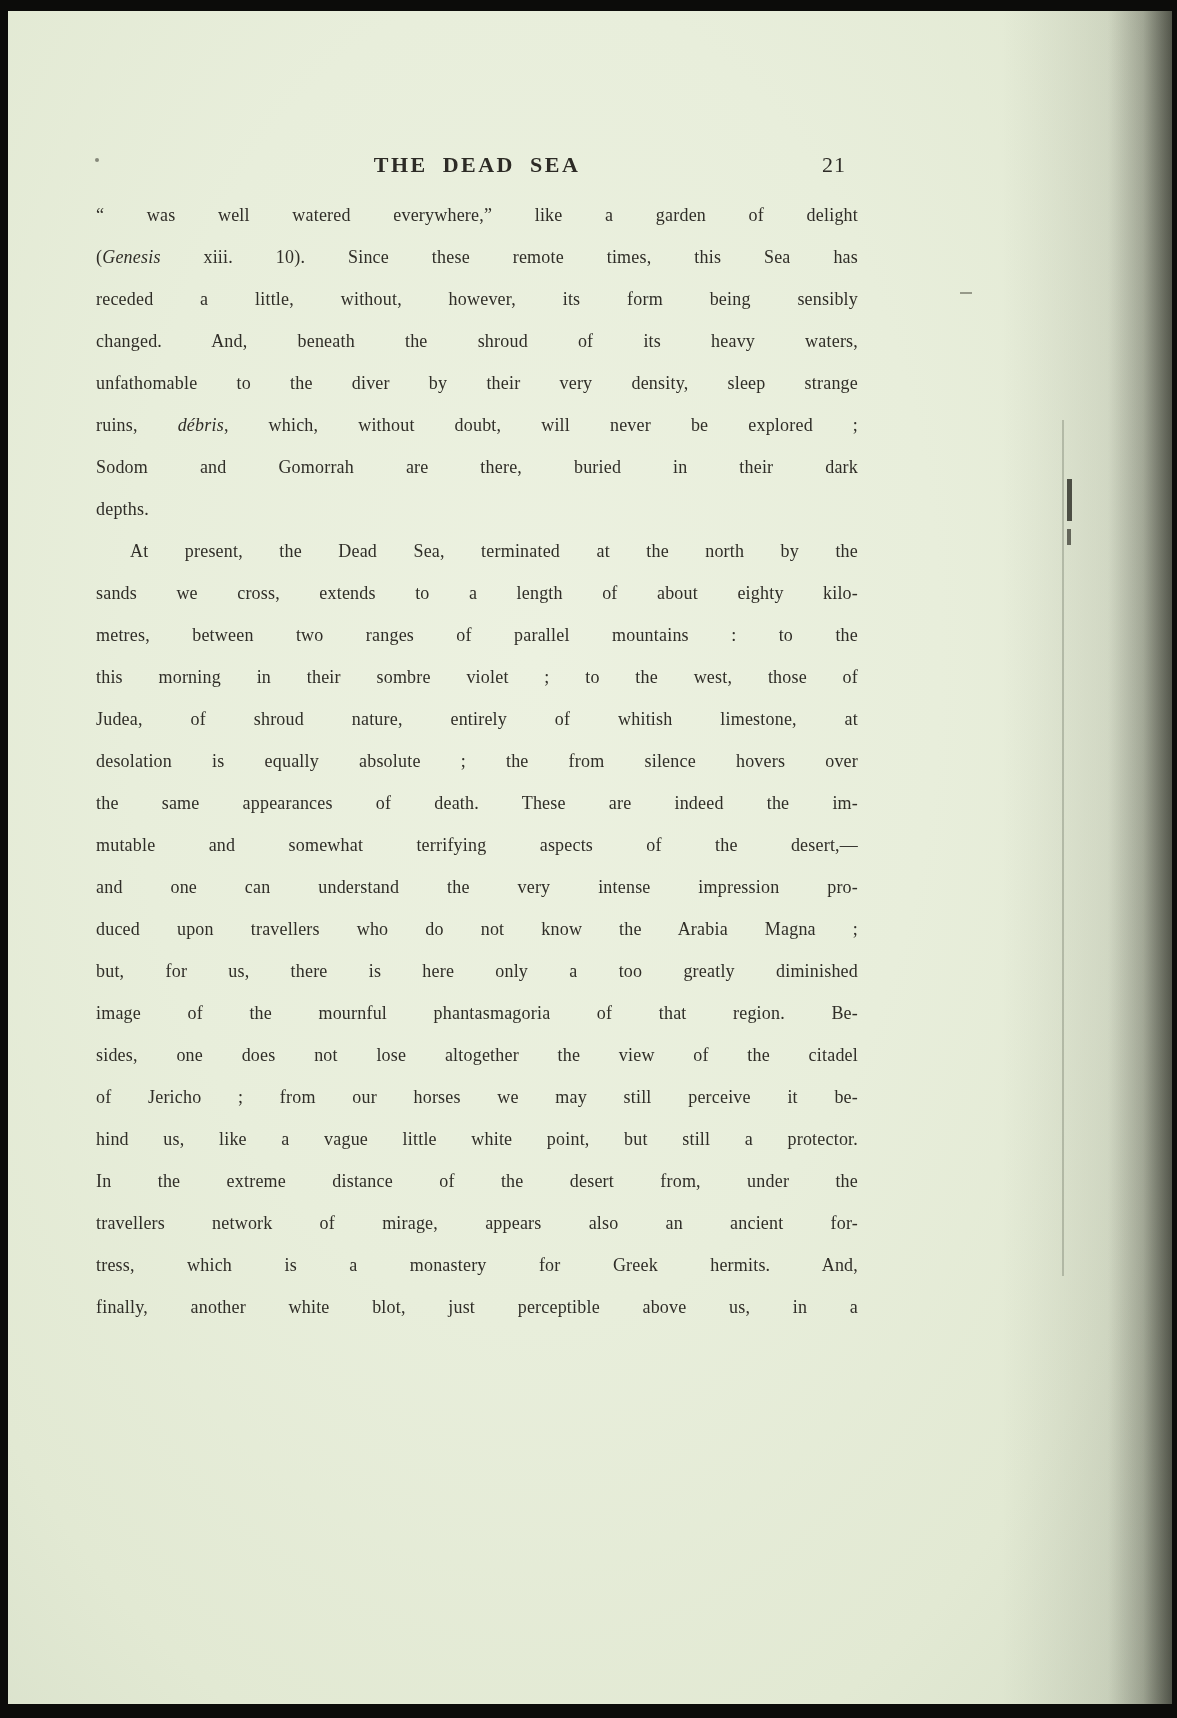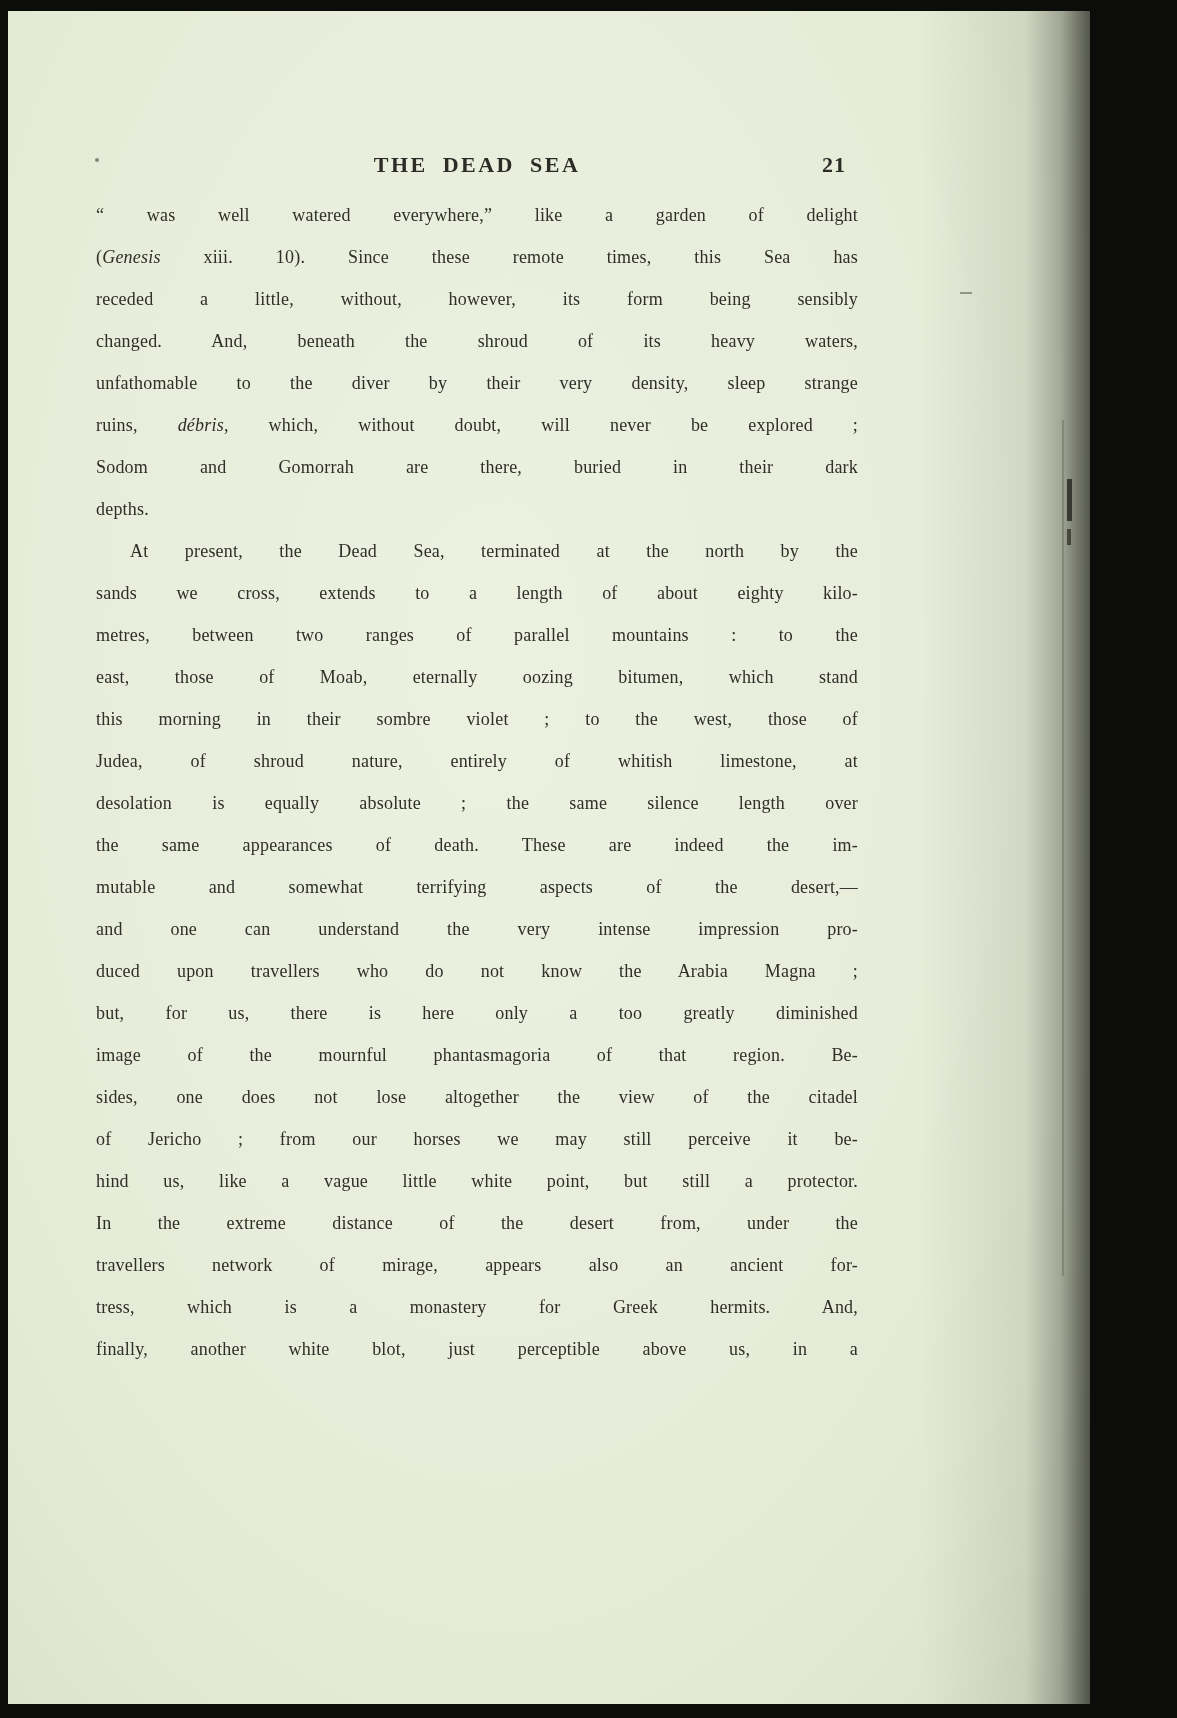--- a/index.html
+++ b/index.html
@@ -11,21 +11,21 @@
     width: 1177px;
     height: 1718px;
     background: #0c0c0a;
     overflow: hidden;
   }
 
   .page {
     position: absolute;
     left: 8px;
     top: 11px;
-    width: 1082px;
+    width: 1164px;
     height: 1693px;
     background:
       radial-gradient(ellipse at 45% 38%, #ecf1e0 0%, #e8eedb 45%, #e2e9d3 78%, #d8e0ca 100%);
   }
 
   
   .shadow-wide {
     position: absolute;
     top: 0; right: 0;
     width: 170px; height: 100%;
@@ -52,21 +52,21 @@
   .title {
     font-weight: bold;
     font-size: 22px;
     letter-spacing: 2.5px;
     word-spacing: 7px;
   }
   .pagenum {
     position: absolute;
     right: 12px;
     top: 0;
-    font-weight: bold;
+    font-weight: normal;
     font-size: 22px;
     letter-spacing: 1px;
   }
 
   .text-block {
     position: absolute;
     left: 88px;
     top: 183px;
     width: 762px;
     font-size: 18px;
@@ -132,24 +132,23 @@
           <div class="line"><span>changed.  And, beneath the shroud of its heavy waters,</span></div>
           <div class="line"><span>unfathomable to the diver by their very density, sleep strange</span></div>
           <div class="line"><span>ruins, </span><span class="it">débris</span><span>, which, without doubt, will never be explored ;</span></div>
           <div class="line"><span>Sodom and Gomorrah are there, buried in their dark</span></div>
           <div class="line no-just"><span>depths.</span></div>
         </div>
         <div class="para">
           <div class="line ind"><span>At present, the Dead Sea, terminated at the north by the</span></div>
           <div class="line"><span>sands we cross, extends to a length of about eighty kilo-</span></div>
           <div class="line"><span>metres, between two ranges of parallel mountains : to the</span></div>
-          <div class="line"><span>east, those of Moab, eternally oozing bitumen, which stand</span></div>
           <div class="line"><span>this morning in their sombre violet ; to the west, those of</span></div>
           <div class="line"><span>Judea, of shroud nature, entirely of whitish limestone, at</span></div>
-          <div class="line"><span>desolation is equally absolute ; the same silence length over</span></div>
+          <div class="line"><span>desolation is equally absolute ; the from silence hovers over</span></div>
           <div class="line"><span>the same appearances of death.  These are indeed the im-</span></div>
           <div class="line"><span>mutable and somewhat terrifying aspects of the desert,—</span></div>
           <div class="line"><span>and one can understand the very intense impression pro-</span></div>
           <div class="line"><span>duced upon travellers who do not know the Arabia Magna ;</span></div>
           <div class="line"><span>but, for us, there is here only a too greatly diminished</span></div>
           <div class="line"><span>image of the mournful phantasmagoria of that region.  Be-</span></div>
           <div class="line"><span>sides, one does not lose altogether the view of the citadel</span></div>
           <div class="line"><span>of Jericho ; from our horses we may still perceive it be-</span></div>
           <div class="line"><span>hind us, like a vague little white point, but still a protector.</span></div>
           <div class="line"><span>In the extreme distance of the desert from, under the</span></div>

